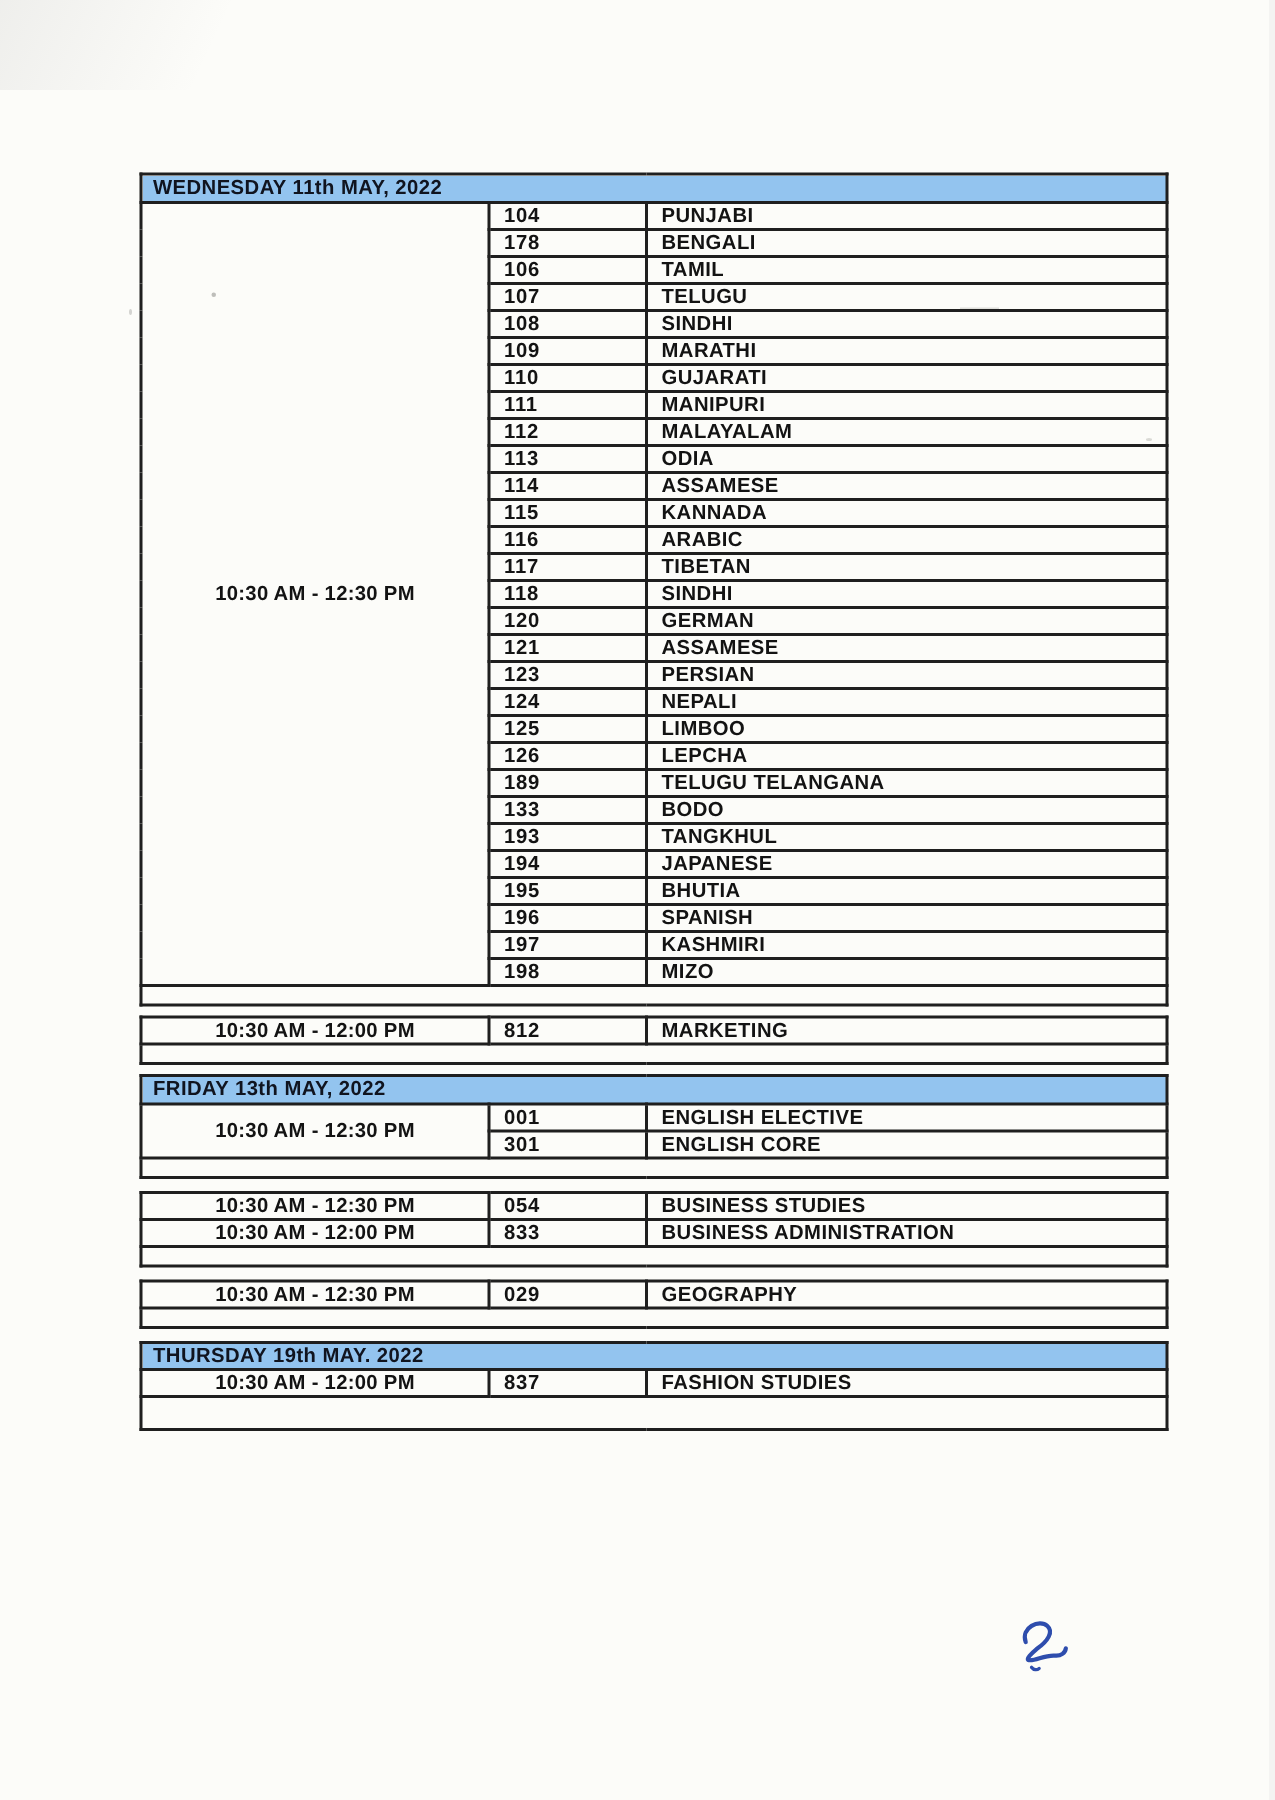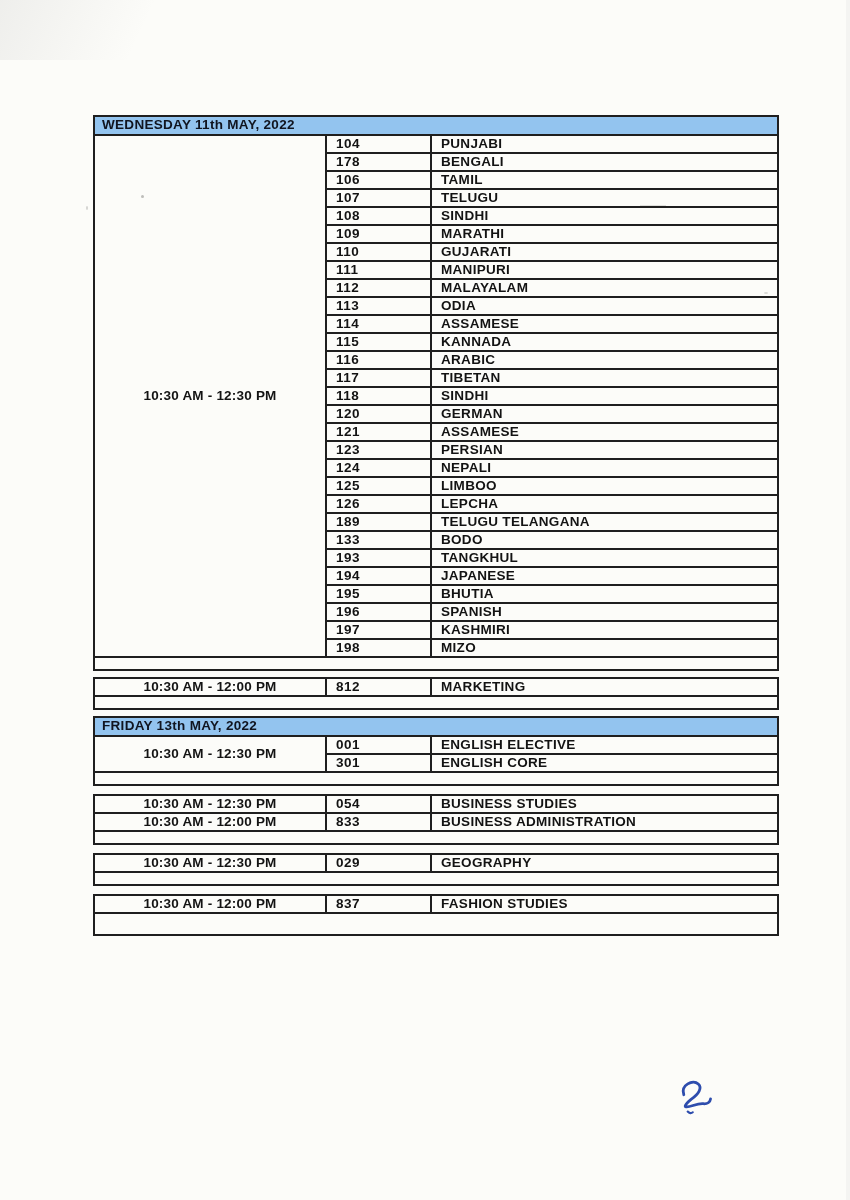--- a/index.html
+++ b/index.html
@@ -277,20 +277,23 @@
           </tr>
         </tbody>
       </table>
       <table class="section last">
         <colgroup>
           <col style="width: 232px;">
           <col style="width: 105px;">
           <col style="width: 347px;">
         </colgroup>
         <tbody>
+          <tr class="day-header">
+            <td colspan="3">THURSDAY 19th MAY. 2022</td>
+          </tr>
           <tr class="data-row">
             <td class="time" rowspan="1">10:30 AM  - 12:00 PM</td>
             <td class="code">837</td>
             <td class="subject">FASHION STUDIES</td>
           </tr>
           <tr class="spacer-row">
             <td colspan="3"></td>
           </tr>
         </tbody>
       </table>

